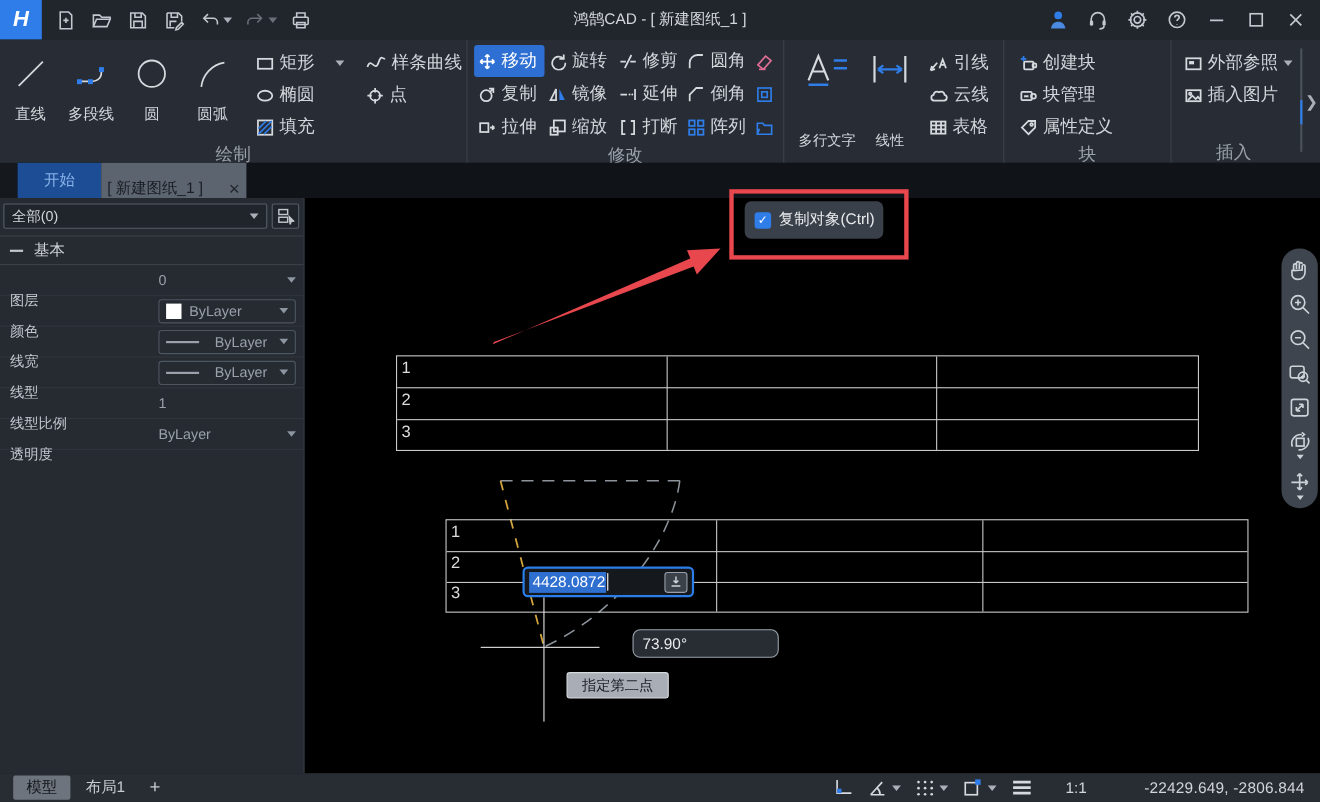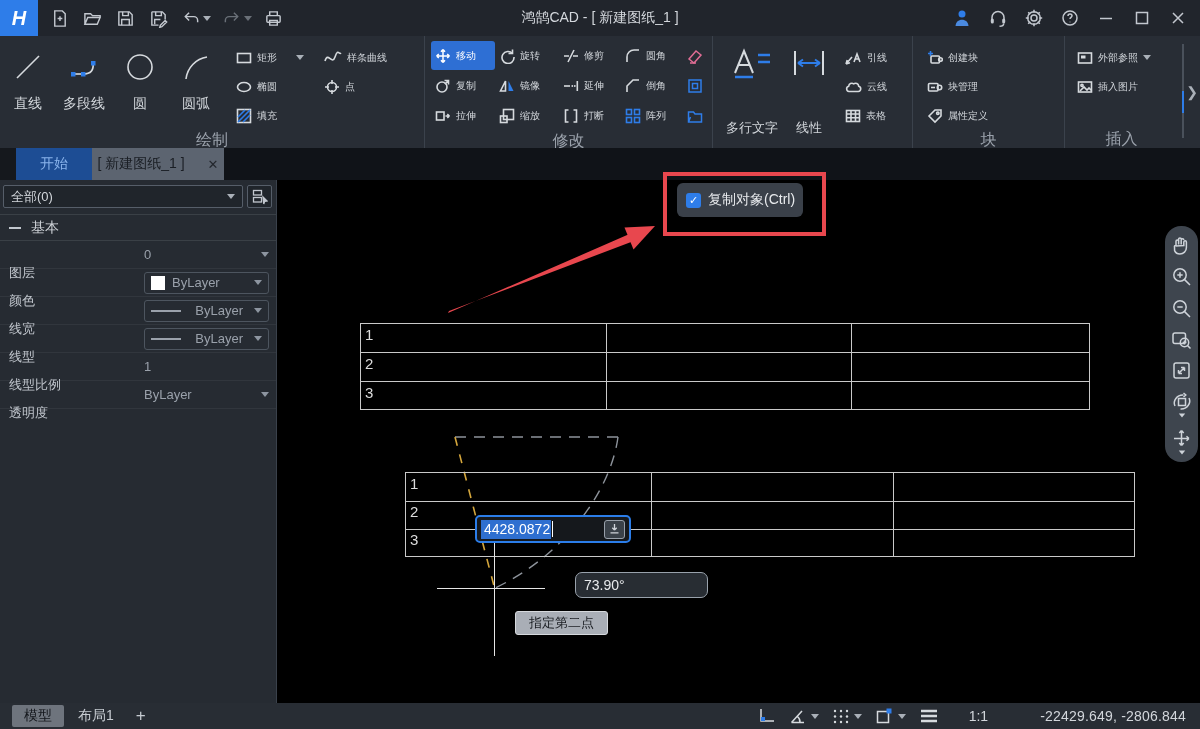--- a/index.html
+++ b/index.html
@@ -22,38 +22,38 @@
   
   .ribbon { position:absolute; top:36px; left:0; right:0; height:112px; background:#282d35; display:flex; }
   .rpanel { display:flex; flex-direction:column; position:relative; padding-top:3px; }
   .rpanel + .rpanel { border-left:1px solid #3b424c; }
   .rp-body { flex:1; display:flex; align-items:flex-start; }
   .rp-label { height:19px; text-align:center; font-size:16px; color:#9aa1ab; }
   .ltool { width:56px; display:flex; flex-direction:column; align-items:center; cursor:default; }
   .ltool .licon { height:56px; display:flex; align-items:center; justify-content:center; }
   .ltool .llabel { font-size:14px; color:#d2d6db; line-height:16px; }
   .scol { display:flex; flex-direction:column; padding-top:4px; }
-  .stool { height:29px; display:flex; align-items:center; gap:5px; font-size:10px; color:#d2d6db; padding:0 4px; border-radius:3px; cursor:default; white-space:nowrap; }
+  .stool { height:29px; display:flex; align-items:center; gap:5px; font-size:16px; color:#d2d6db; padding:0 4px; border-radius:3px; cursor:default; white-space:nowrap; }
   .stool.active { background:#2e6fd4; color:#fff; }
   svg.ic { stroke:#d6dade; fill:none; stroke-width:1.6; }
   svg.ic .b, svg.b { stroke:#2e7de9; }
   svg .fb { fill:#2e7de9; stroke:none; }
   svg .fw { fill:#d6dade; stroke:none; }
   .mod-grid { display:grid; grid-template-columns:64px 64px 62px 62px 24px; grid-auto-rows:30px; padding:2px 4px 0 6px; }
   .big2 { width:66px; display:flex; flex-direction:column; align-items:center;gap:32px; }
   .big2 .llabel { font-size:13px; color:#d2d6db; }
   .rb-edge { position:absolute; right:0; top:36px; height:112px; width:22px; }
   .rb-scroll { position:absolute; right:16px; top:8px; width:2px; height:94px; background:#4a515b; }
   .rb-thumb { position:absolute; right:16px; top:55px; width:2px; height:22px; background:#2e7de9; }
   .rb-chevron { position:absolute; right:2px; top:48px; color:#aab0b8; font-size:14px; }
 
   
   .tabbar { position:absolute; top:148px; left:16px; right:0; height:32px; background:#101318; display:flex; }
   .tab-start { width:76px; background:#1d4d94; color:#8ab4ec; display:flex; align-items:center; justify-content:center; font-size:14px; }
-  .tab-doc { width:132px; background:#5c6470; color:#1a1e24; display:flex; align-items:center; justify-content:center; gap:23px; font-size:14px; }
+  .tab-doc { width:132px; background:#5c6470; color:#1a1e24; display:flex; align-items:flex-end; justify-content:center; gap:23px; font-size:14px; }
   .tab-doc .x { font-size:13px; color:#23272d; }
 
   
   .props { position:absolute; top:180px; left:0; width:277px; bottom:26px; background:#262b32; border-right:1px solid #3a414b; font-size:13px; }
   .filter-row { display:flex; gap:4px; margin:5px 4px 6px 3px; height:23px; }
   .filter-dd { flex:1; border:1px solid #565e69; background:#20252b; border-radius:2px; display:flex; align-items:center; padding:0 7px; color:#d2d6db; }
   .filter-dd .caret { margin-left:auto; }
   .qs-btn { width:25px; border:1px solid #565e69; border-radius:2px; background:#20252b; display:flex; align-items:center; justify-content:center; }
   .sec-hdr { height:27px; border-top:1px solid #3a4046; border-bottom:1px solid #3a4046; display:flex; align-items:center; gap:10px; padding-left:9px; font-size:14px; color:#d2d6db; }
   .sec-hdr .minus { width:12px; height:2px; background:#c2c7ce; }

